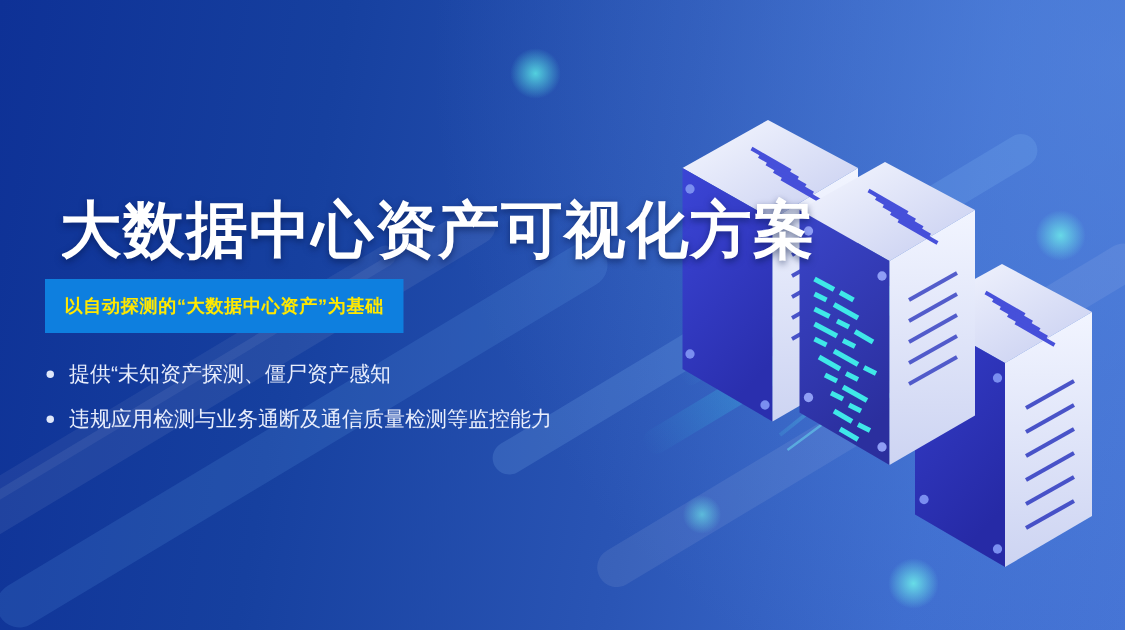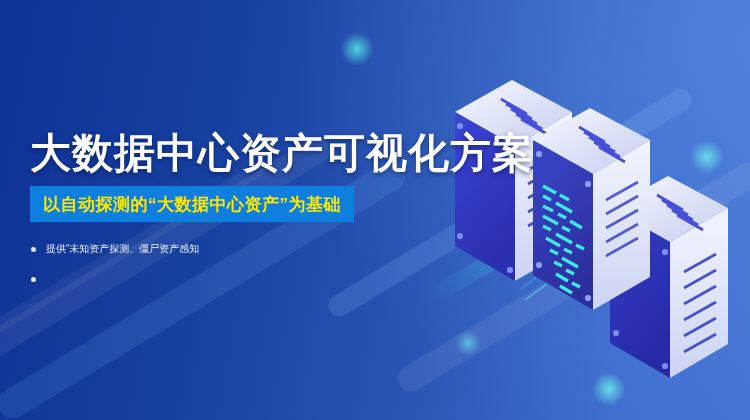--- a/index.html
+++ b/index.html
@@ -27,52 +27,52 @@
   }
   .glow-dot {
     position:absolute;
     border-radius:50%;
     pointer-events:none;
   }
 
   
   .title {
     position:absolute;
-    left:30px; top:126px;
+    left:40px; top:126px;
     font-size:41px;
     font-weight:bold;
     letter-spacing:1px;
     color:#ffffff;
     white-space:nowrap;
     text-shadow:0 2px 5px rgba(4,20,70,0.55);
   }
   .subbanner {
     position:absolute;
     left:30px; top:186px;
     height:36px;
     padding:0 13px;
     display:flex; align-items:center;
     background:#0e7fdf;
     color:#ffe800;
-    font-size:17px;
+    font-size:12px;
     font-weight:bold;
     letter-spacing:0.5px;
     white-space:nowrap;
   }
   .bullets {
     position:absolute;
     left:30px; top:240px;
     list-style:none;
   }
   .bullets li {
     position:relative;
     padding-left:16px;
     margin-bottom:12px;
     color:#e9eefc;
-    font-size:10px;
+    font-size:14px;
     line-height:18px;
     white-space:nowrap;
   }
   .bullets li .dot {
     position:absolute;
     left:1px; top:7px;
     width:5px; height:5px;
     border-radius:50%;
     background:#dfe7fa;
   }
@@ -251,16 +251,17 @@
     <span>以自动探测的“大数据中心资产”为基础</span>
   </div>
 
   <ul class="bullets">
     <li>
       <span class="dot"></span>
       <span>提供“未知资产探测、僵尸资产感知</span>
     </li>
     <li>
       <span class="dot"></span>
+      <span>违规应用检测与业务通断及通信质量检测等监控能力</span>
     </li>
   </ul>
 
 </div>
 
 </body></html>

